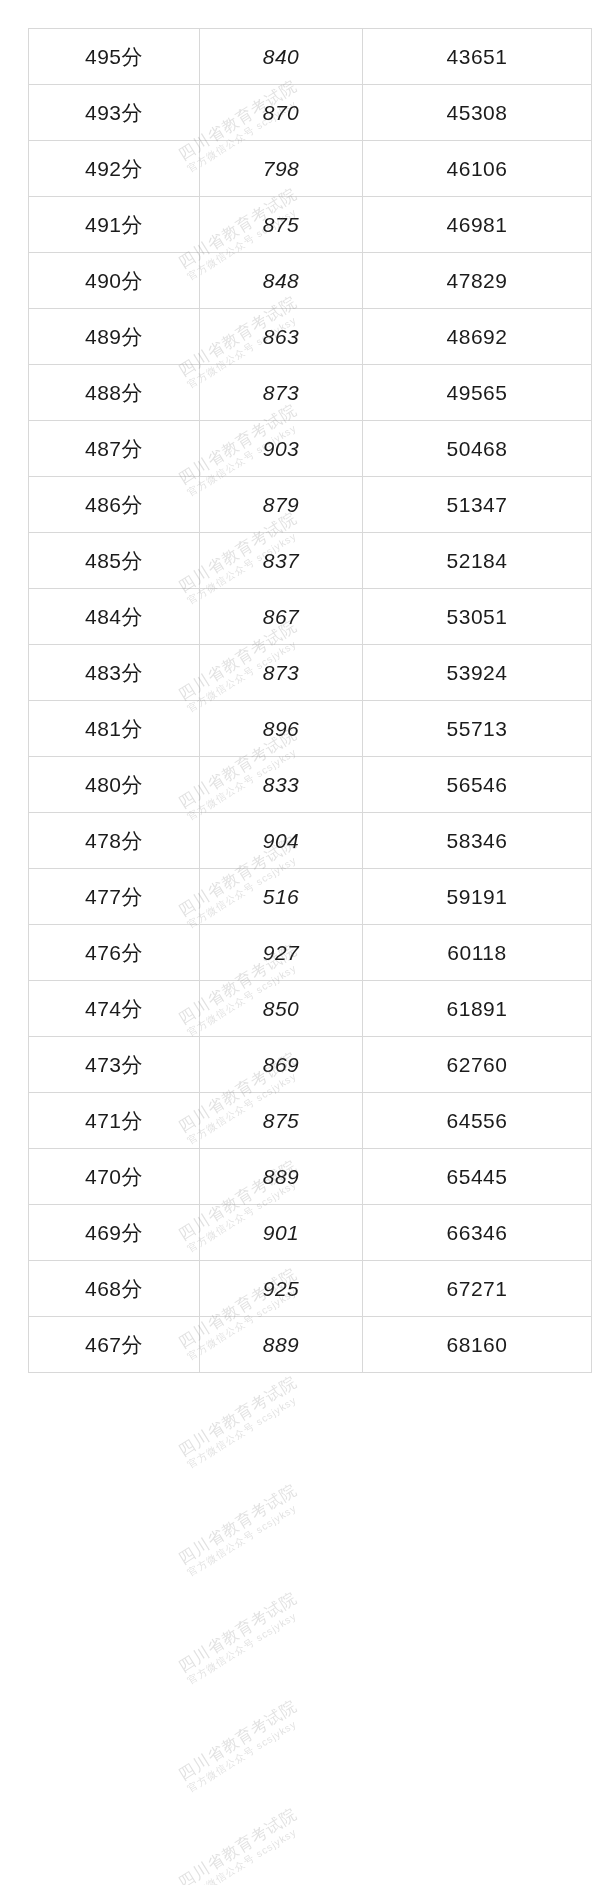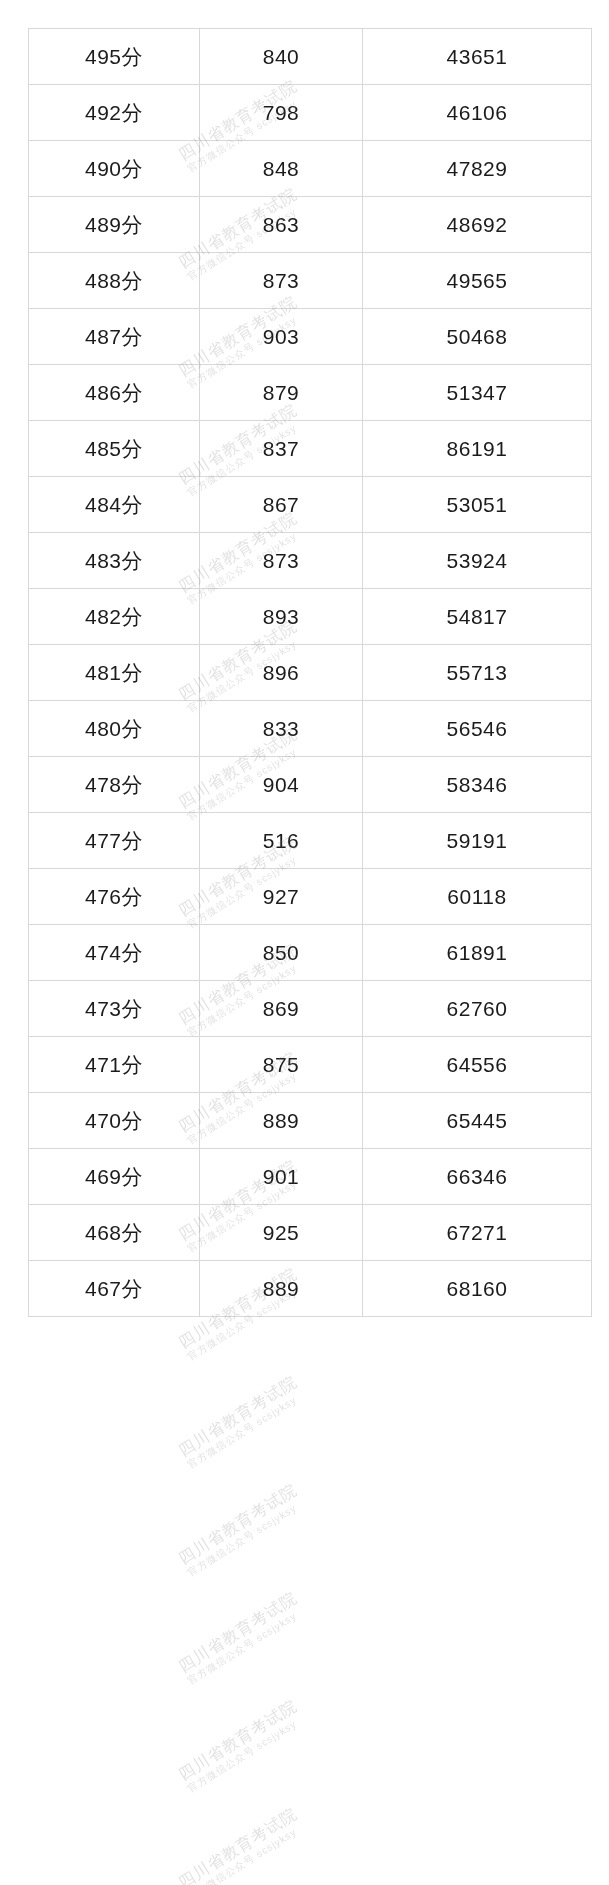--- a/index.html
+++ b/index.html
@@ -32,21 +32,21 @@
     height: 53px;
     text-align: center;
     vertical-align: middle;
     font-size: 21px;
     color: #1b1b1b;
     font-family: "Liberation Sans", sans-serif;
     letter-spacing: 0.5px;
     background: transparent;
   }
   table.score-table td.col-score { width: 168px; }
-  table.score-table td.col-count { width: 160px; }
+  table.score-table td.col-count { width: 160px; font-style: italic; }
   table.score-table td.col-cum   { width: 226px; }
 
   
   .watermark-layer {
     position: absolute;
     top: 0;
     left: 0;
     width: 609px;
     height: 1885px;
     pointer-events: none;
@@ -77,25 +77,35 @@
 
 <div class="sheet">
   <table class="score-table">
     <tbody>
         <tr>
           <td class="col-score">495分</td>
           <td class="col-count">840</td>
           <td class="col-cum">43651</td>
         </tr>
         <tr>
+          <td class="col-score">493分</td>
+          <td class="col-count">870</td>
+          <td class="col-cum">45308</td>
+        </tr>
+        <tr>
           <td class="col-score">492分</td>
           <td class="col-count">798</td>
           <td class="col-cum">46106</td>
         </tr>
         <tr>
+          <td class="col-score">491分</td>
+          <td class="col-count">875</td>
+          <td class="col-cum">46981</td>
+        </tr>
+        <tr>
           <td class="col-score">490分</td>
           <td class="col-count">848</td>
           <td class="col-cum">47829</td>
         </tr>
         <tr>
           <td class="col-score">489分</td>
           <td class="col-count">863</td>
           <td class="col-cum">48692</td>
         </tr>
         <tr>
@@ -109,36 +119,31 @@
           <td class="col-cum">50468</td>
         </tr>
         <tr>
           <td class="col-score">486分</td>
           <td class="col-count">879</td>
           <td class="col-cum">51347</td>
         </tr>
         <tr>
           <td class="col-score">485分</td>
           <td class="col-count">837</td>
-          <td class="col-cum">86191</td>
+          <td class="col-cum">52184</td>
         </tr>
         <tr>
           <td class="col-score">484分</td>
           <td class="col-count">867</td>
           <td class="col-cum">53051</td>
         </tr>
         <tr>
           <td class="col-score">483分</td>
           <td class="col-count">873</td>
           <td class="col-cum">53924</td>
-        </tr>
-        <tr>
-          <td class="col-score">482分</td>
-          <td class="col-count">893</td>
-          <td class="col-cum">54817</td>
         </tr>
         <tr>
           <td class="col-score">481分</td>
           <td class="col-count">896</td>
           <td class="col-cum">55713</td>
         </tr>
         <tr>
           <td class="col-score">480分</td>
           <td class="col-count">833</td>
           <td class="col-cum">56546</td>

